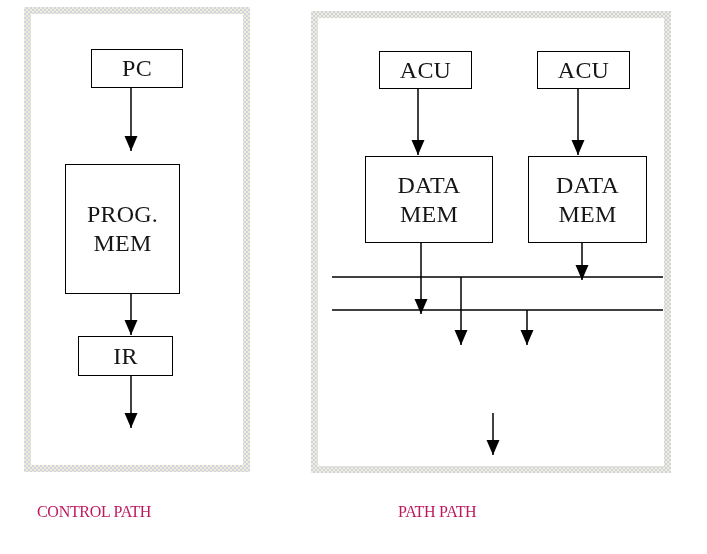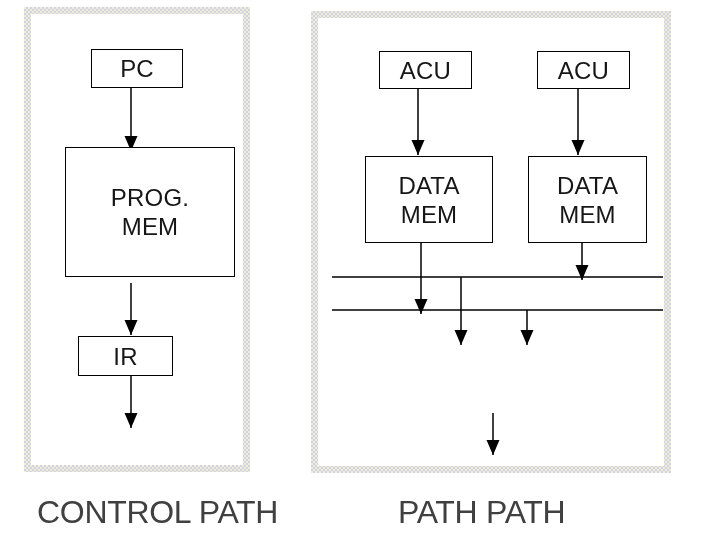--- a/index.html
+++ b/index.html
@@ -7,20 +7,21 @@
     padding: 0;
     background: #ffffff;
     font-family: "Liberation Sans", sans-serif;
   }
   .stage {
     position: relative;
     width: 707px;
     height: 554px;
     background: #ffffff;
     overflow: hidden;
+    font-family: Liberation Serif, serif;
   }
   
   .panel {
     position: absolute;
     background-color: #efefd6;
     background-image:
       linear-gradient(45deg, #d2d2e4 25%, transparent 25%, transparent 75%, #d2d2e4 75%),
       linear-gradient(45deg, #d2d2e4 25%, transparent 25%, transparent 75%, #d2d2e4 75%);
     background-position: 0 0, 2px 2px;
     background-size: 4px 4px;
@@ -53,24 +54,24 @@
     text-align: center;
     font-size: 24px;
     line-height: 29px;
     letter-spacing: 0.2px;
     color: #161616;
     white-space: pre-line;
   }
   .caption {
     position: absolute;
     z-index: 2;
-    font-size: 32px;
+    font-size: 16px;
     line-height: 26px;
     letter-spacing: -0.3px;
-    color: #404040;
+    color: #be185d;
     white-space: nowrap;
   }
 </style>
 </head>
 <body>
 
 <div class="stage">
 
   <div class="panel" style="left:24px; top:7px; width:226px; height:465px;">
     <div class="panel-inner"></div>
@@ -123,21 +124,21 @@
       <polygon points="520.5,330 533.5,330 527,345"></polygon>
     </g>
 
     <g>
       <line x1="493" y1="413" x2="493" y2="455"></line>
       <polygon points="486.5,440 499.5,440 493,455"></polygon>
     </g>
   </svg>
 
   <div class="box" style="left:91px; top:49px; width:92px; height:39px;">PC</div>
-  <div class="box" style="left:65px; top:147px; width:170px; height:130px;">PROG.
+  <div class="box" style="left:65px; top:164px; width:115px; height:130px;">PROG.
 MEM</div>
   <div class="box" style="left:78px; top:336px; width:95px; height:40px;">IR</div>
 
   <div class="box" style="left:379px; top:51px; width:93px; height:38px;">ACU</div>
   <div class="box" style="left:537px; top:51px; width:93px; height:38px;">ACU</div>
   <div class="box" style="left:365px; top:156px; width:128px; height:87px;">DATA
 MEM</div>
   <div class="box" style="left:528px; top:156px; width:119px; height:87px;">DATA
 MEM</div>
 

